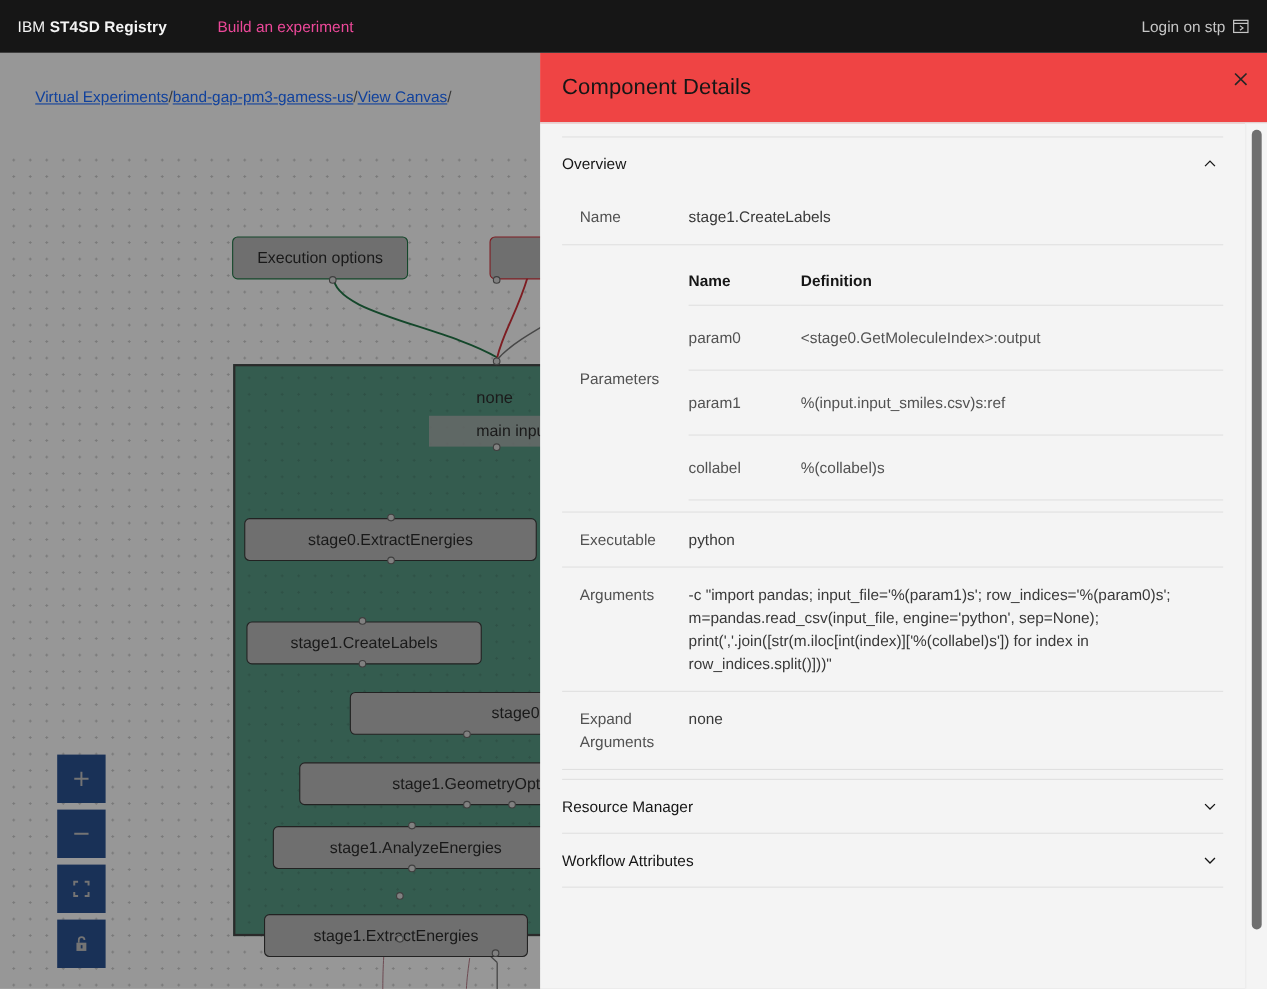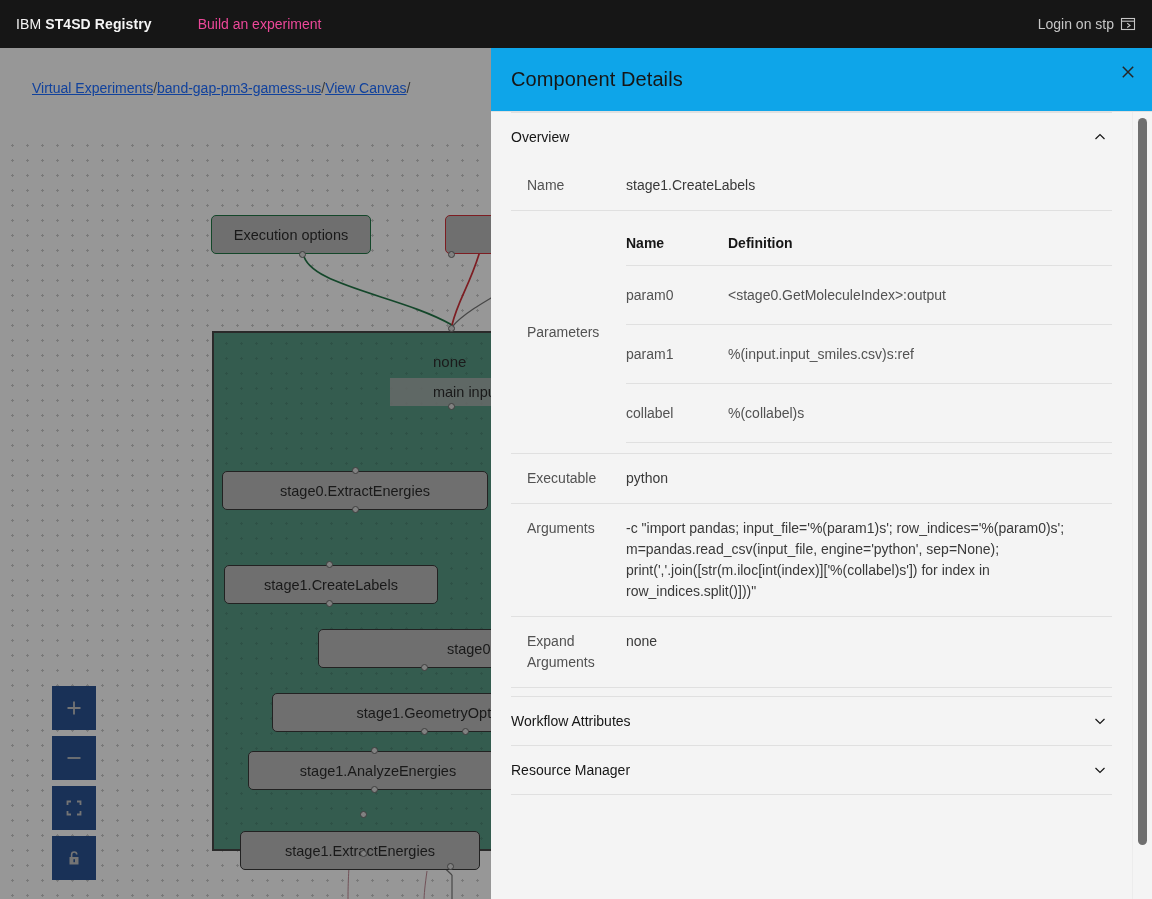--- a/index.html
+++ b/index.html
@@ -184,21 +184,21 @@
     display: flex;
     flex-direction: column;
   }
   .panel-header {
     height: 64px;
     min-height: 64px;
     display: flex;
     align-items: center;
     padding: 0 20px 0 20px;
     border-bottom: 1px solid #e0e0e0;
-    background: #0ea5e9;
+    background: #ef4444;
     position: relative;
   }
   .panel-title {
     font-size: 20px;
     font-weight: 400;
     color: #161616;
     letter-spacing: .1px;
   }
   .panel-close {
     position: absolute;
@@ -216,21 +216,21 @@
     flex: 1;
     overflow: hidden;
     position: relative;
     padding: 0 0 0 0;
   }
   .panel-scroll {
     position: absolute;
     top: 0; left: 0;
     width: 641px;
     height: 100%;
-    padding: 0 20px;
+    padding: 12px 20px;
     overflow: hidden;
   }
 
   .accordion-item { border-bottom: 1px solid #e0e0e0; }
   .accordion-item.first { border-top: 1px solid #e0e0e0; }
   .accordion-head {
     height: 48px;
     display: flex;
     align-items: center;
     justify-content: space-between;
@@ -530,40 +530,40 @@
             <div class="kv-row last">
               <div class="kv-key">Expand Arguments</div>
               <div class="kv-val">none</div>
             </div>
 
           </div>
         </div>
 
         <div class="accordion-item">
           <div class="accordion-head">
+            <span>Resource Manager</span>
+            <span>
+              <svg class="chev" width="16" height="16" viewBox="0 0 16 16" fill="none" aria-hidden="true">
+                <path d="M3.5 6 L8 10.5 L12.5 6" stroke="#161616" stroke-width="1.2"></path>
+              </svg>
+            </span>
+          </div>
+        </div>
+
+        <div class="accordion-item">
+          <div class="accordion-head">
             <span>Workflow Attributes</span>
             <span>
               <svg class="chev" width="16" height="16" viewBox="0 0 16 16" fill="none" aria-hidden="true">
                 <path d="M3.5 6 L8 10.5 L12.5 6" stroke="#161616" stroke-width="1.2"></path>
               </svg>
             </span>
           </div>
         </div>
 
-        <div class="accordion-item">
-          <div class="accordion-head">
-            <span>Resource Manager</span>
-            <span>
-              <svg class="chev" width="16" height="16" viewBox="0 0 16 16" fill="none" aria-hidden="true">
-                <path d="M3.5 6 L8 10.5 L12.5 6" stroke="#161616" stroke-width="1.2"></path>
-              </svg>
-            </span>
-          </div>
-        </div>
-
       </div>
 
       <div class="panel-scrollbar">
         <div class="panel-scroll-thumb"></div>
       </div>
     </div>
 
   </div>
 
 </div>

